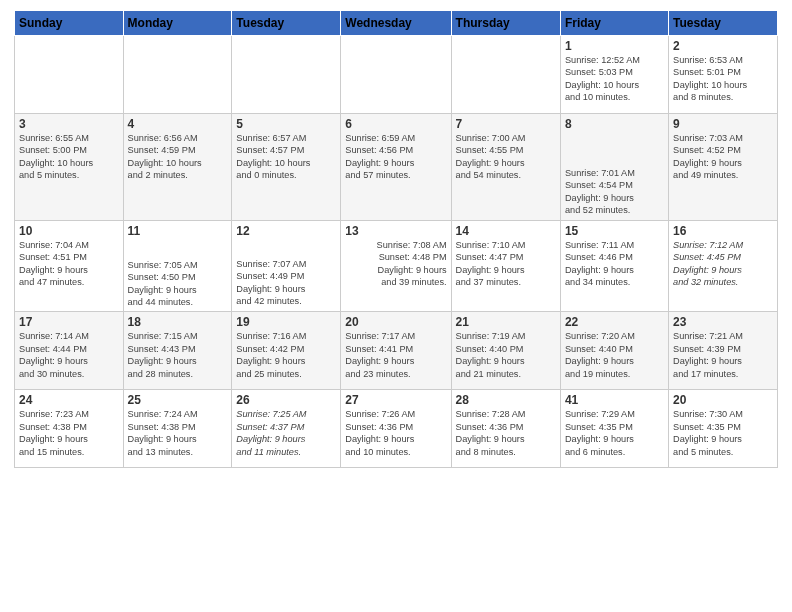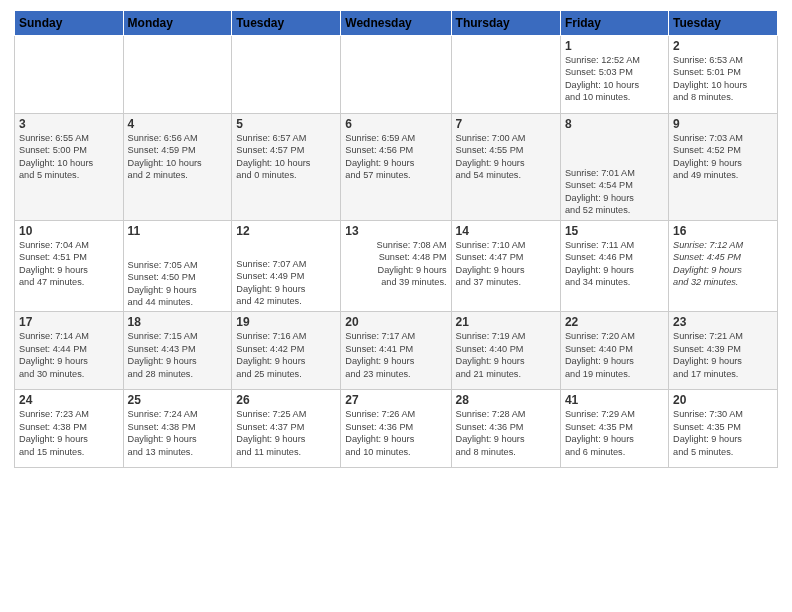--- a/index.html
+++ b/index.html
@@ -288,21 +288,21 @@
           </td>
           <td>
             <span class="day-number">25</span>
             <div class="day-info" style="white-space: pre-line;">Sunrise: 7:24 AM
 Sunset: 4:38 PM
 Daylight: 9 hours
 and 13 minutes.</div>
           </td>
           <td>
             <span class="day-number">26</span>
-            <div class="day-info" style="white-space: pre-line;">Sunrise: 7:25 AM
+            <div class="day-info" style="white-space: pre-line; font-style: italic;">Sunrise: 7:25 AM
 Sunset: 4:37 PM
 Daylight: 9 hours
 and 11 minutes.</div>
           </td>
           <td>
             <span class="day-number">27</span>
             <div class="day-info" style="white-space: pre-line;">Sunrise: 7:26 AM
 Sunset: 4:36 PM
 Daylight: 9 hours
 and 10 minutes.</div>

